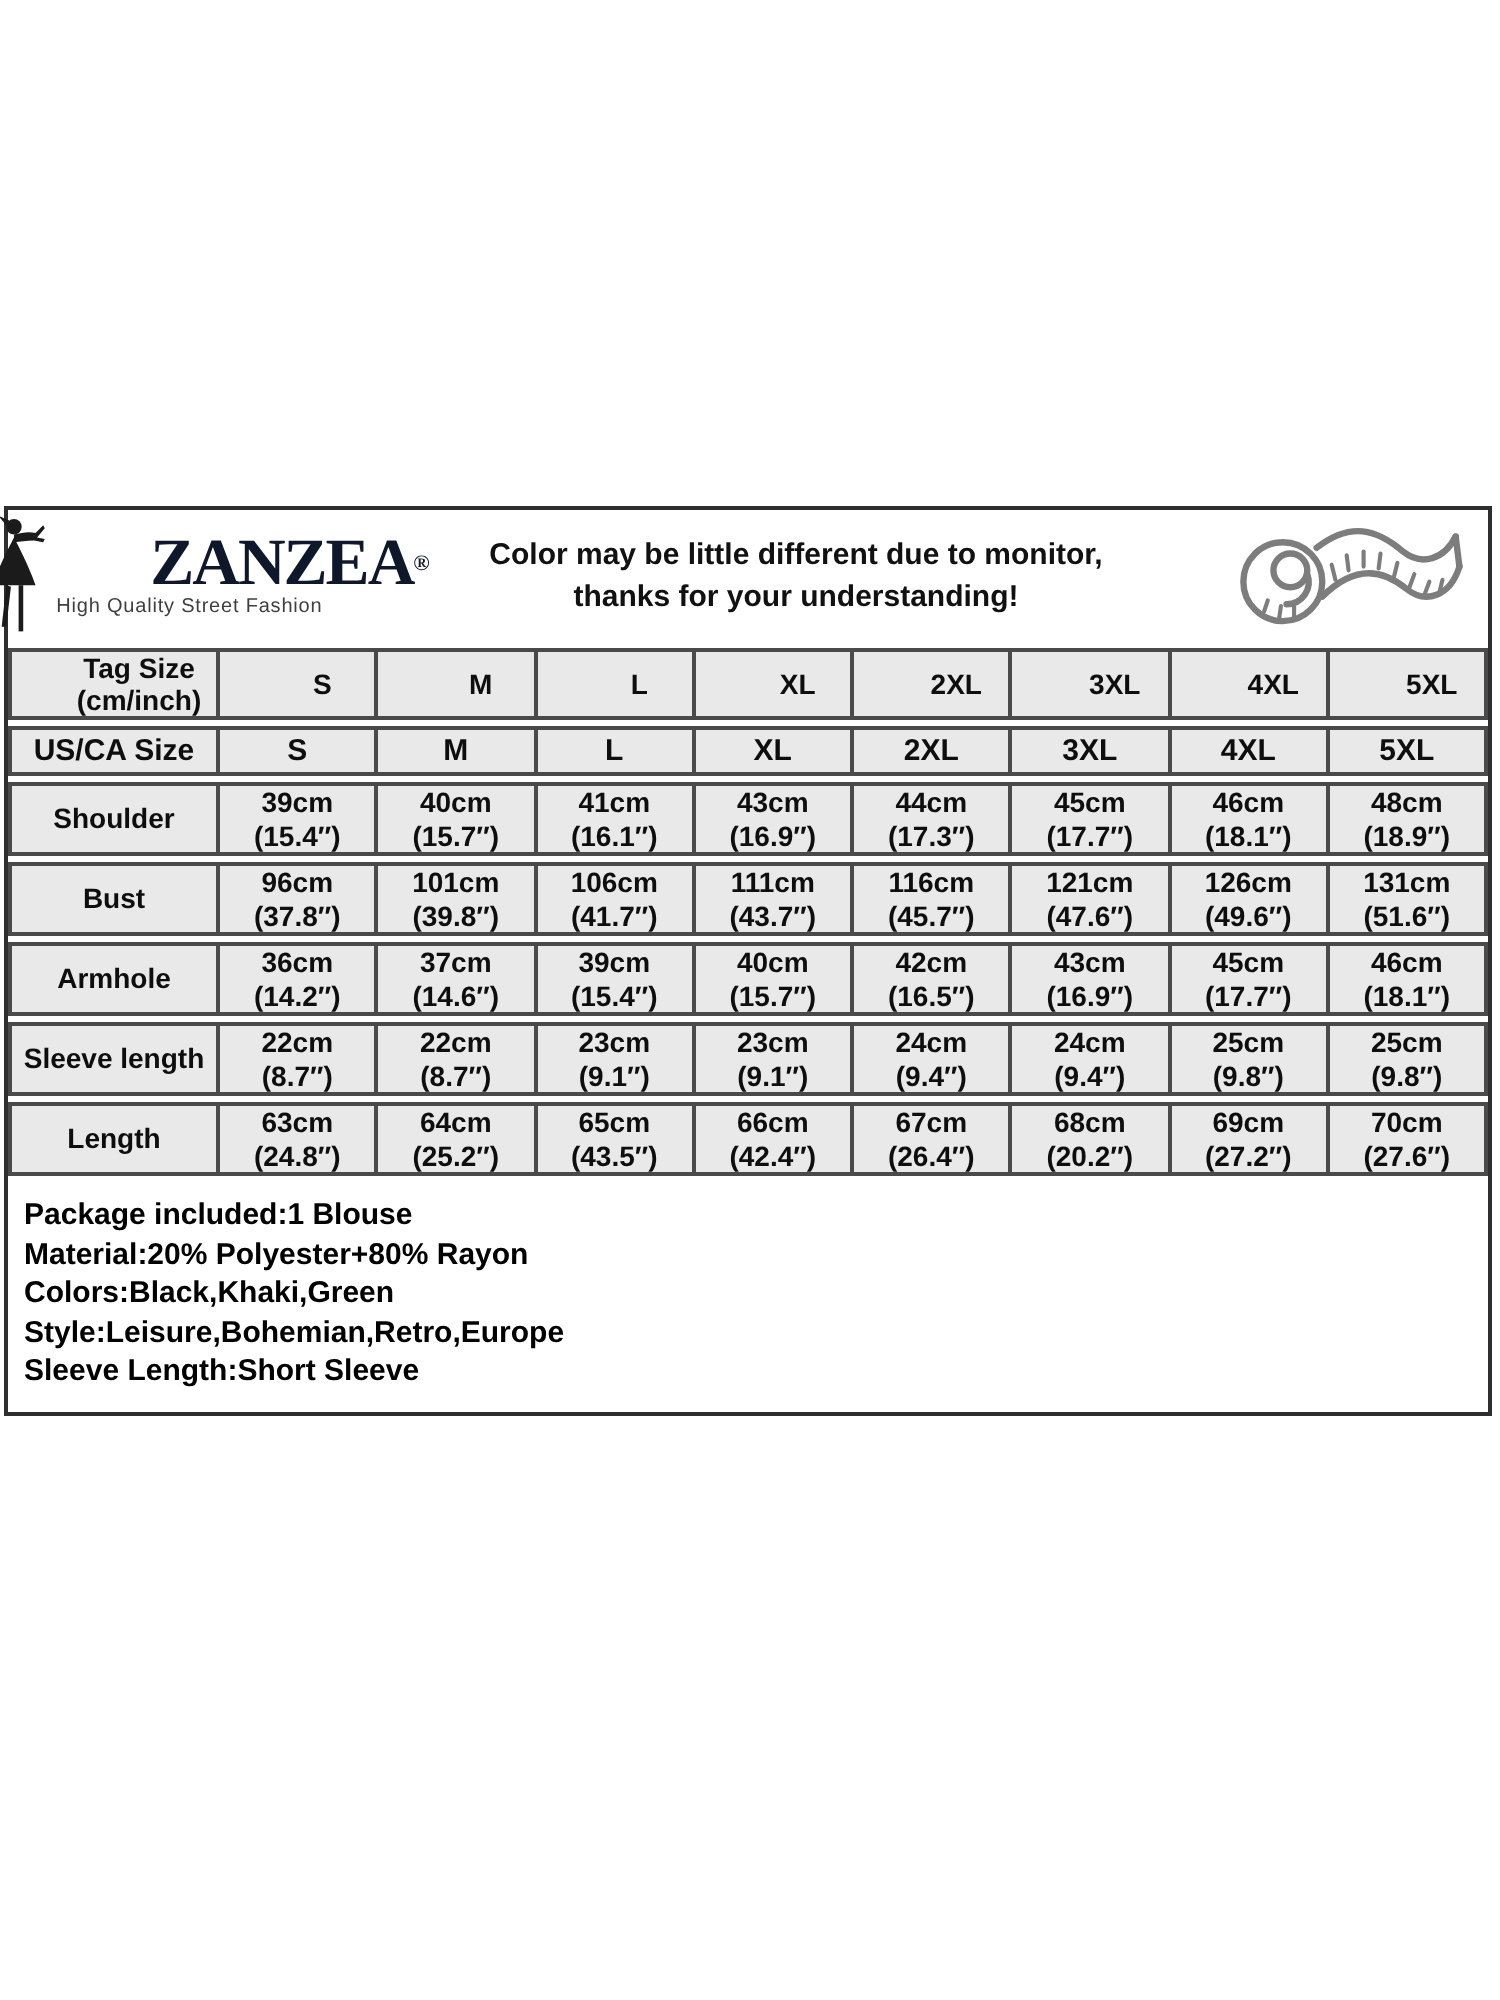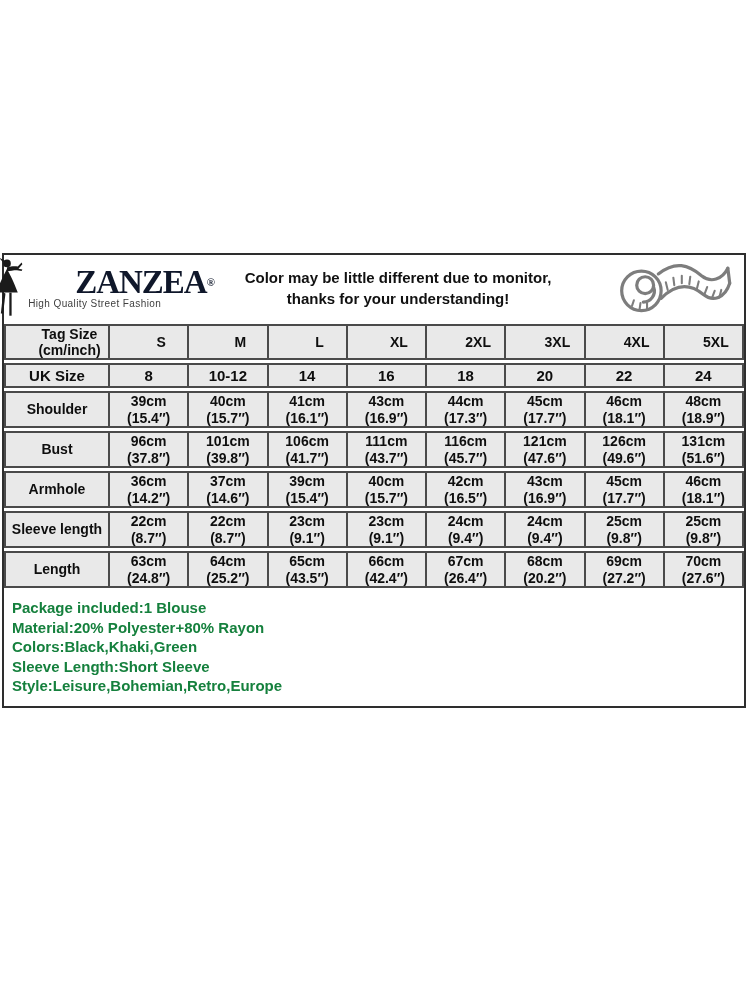--- a/index.html
+++ b/index.html
@@ -34,21 +34,21 @@
     background:#e9e9e9;border:2px solid #4a4a4a;border-left-width:0;
     text-align:center;vertical-align:middle;font-weight:bold;color:#0e0e0e;
     padding:0;overflow:hidden;
   }
   table.size td:first-child{border-left-width:2px;}
   tr.h td{height:32px;font-size:14px;line-height:16px;padding-left:25px;}
   tr.s td{height:21px;font-size:15px;}
   tr.d td{height:32px;font-size:14px;line-height:16.5px;}
   td.lbl{font-size:15px;line-height:16px;}
   
-  .details{padding:7px 8px 10px 8px;font-size:15px;font-weight:bold;line-height:19.5px;color:#15803d;text-align:left;}
+  .details{padding:7px 8px 10px 8px;font-size:15px;font-weight:bold;line-height:19.5px;color:#000000;text-align:left;}
 </style>
 </head>
 <body>
 
 <div class="frame">
 
   <div class="topband">
     <div class="logo">
       <span class="logo-figure">
         <svg width="40" height="60" viewBox="0 0 42 78" fill="#1b1b1b" xmlns="http://www.w3.org/2000/svg">
@@ -116,32 +116,32 @@
         <td>S</td>
         <td>M</td>
         <td>L</td>
         <td>XL</td>
         <td>2XL</td>
         <td>3XL</td>
         <td>4XL</td>
         <td>5XL</td>
       </tr>
 
-
       <tr class="s">
-        <td class="lbl">UK Size</td>
-        <td>8</td>
-        <td>10-12</td>
-        <td>14</td>
-        <td>16</td>
-        <td>18</td>
-        <td>20</td>
-        <td>22</td>
-        <td>24</td>
-      </tr>
+        <td class="lbl">US/CA Size</td>
+        <td>S</td>
+        <td>M</td>
+        <td>L</td>
+        <td>XL</td>
+        <td>2XL</td>
+        <td>3XL</td>
+        <td>4XL</td>
+        <td>5XL</td>
+      </tr>
+
 
 
       <tr class="d">
         <td class="lbl">Shoulder</td>
         <td>
             <div>39cm</div>
             <div>(15.4″)</div>
           </td>
         <td>
             <div>40cm</div>
@@ -316,17 +316,17 @@
             <div>(27.6″)</div>
           </td>
       </tr>
     </tbody>
   </table>
 
   <div class="details">
     <div>Package included:1 Blouse</div>
     <div>Material:20% Polyester+80% Rayon</div>
     <div>Colors:Black,Khaki,Green</div>
+    <div>Style:Leisure,Bohemian,Retro,Europe</div>
     <div>Sleeve Length:Short Sleeve</div>
-    <div>Style:Leisure,Bohemian,Retro,Europe</div>
   </div>
 
 </div>
 
 </body></html>

